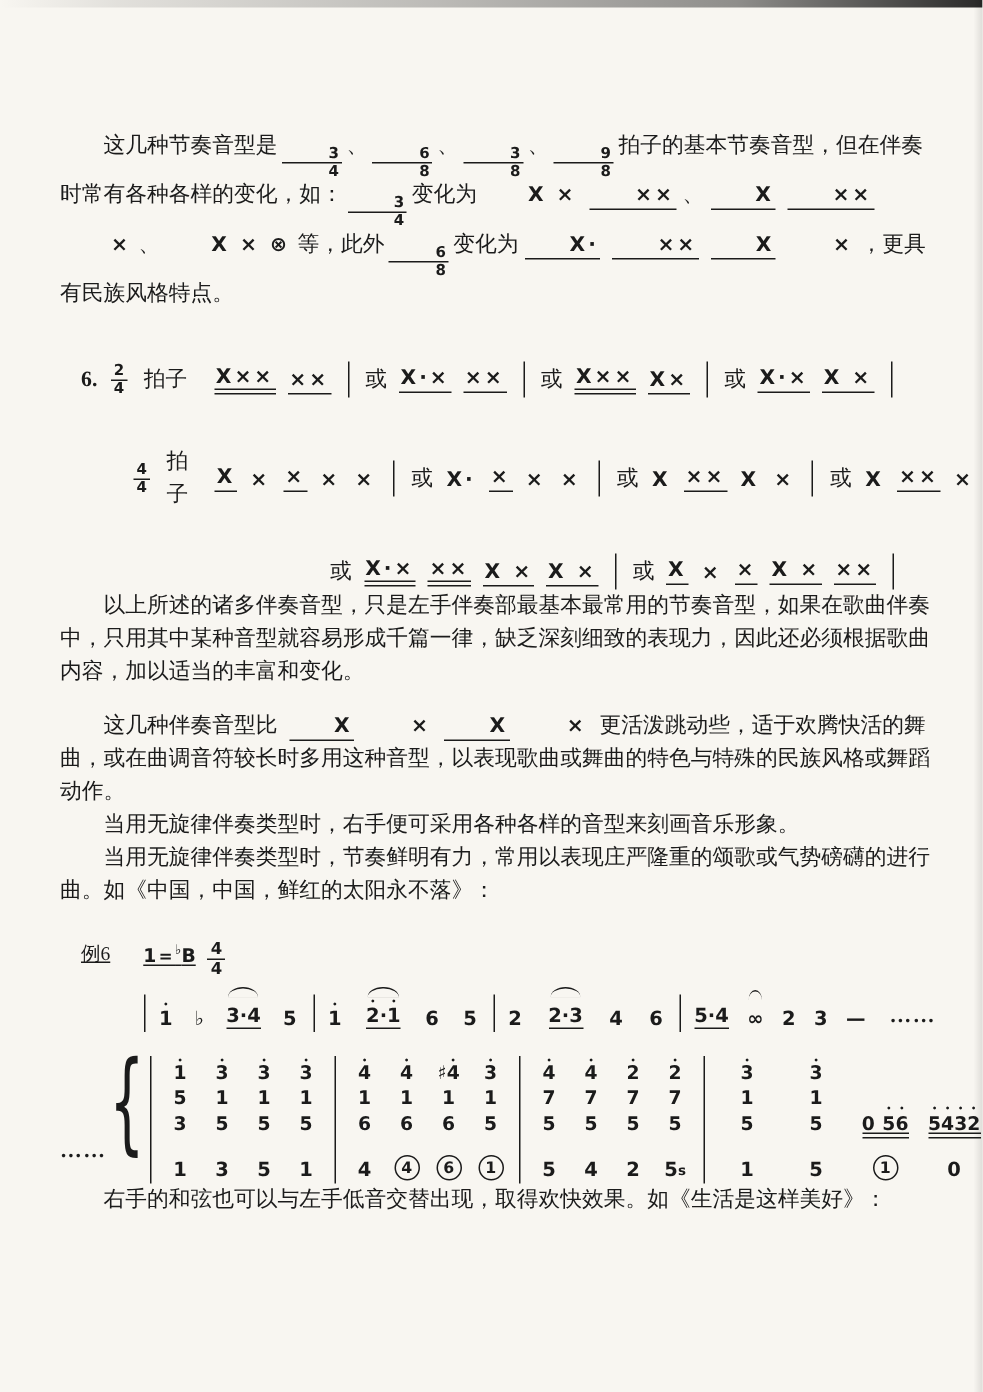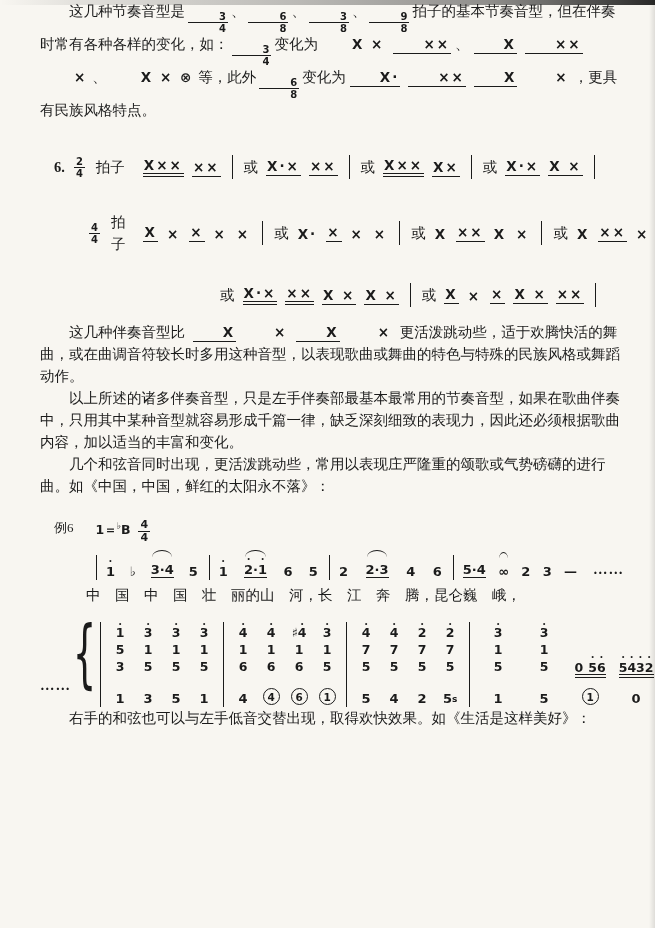--- a/index.html
+++ b/index.html
@@ -62,26 +62,26 @@
   .bar:last-of-type{border-right:1.4px solid #1b1b1b;}
   .chslots{display:flex;min-height:56px;align-items:flex-start;}
   .slot{flex:1;display:flex;justify-content:center;}
   .stack{display:flex;flex-direction:column;align-items:center;}
   .stack .ch{font-size:12.5px;line-height:12px;}
   .stack .dt{height:5px;}
   .runwrap{margin-top:22px;}
   .runwrap .ch{font-size:12.5px;}
   .bassrow{display:flex;margin-top:8px;}
   
-  #p1{}
+  #p1{padding-top:86px;}
   #r24{margin-top:34px;margin-left:14px;}
   #r44{margin-top:32px;margin-left:46px;}
   #r44b{margin-top:28px;margin-left:176px;}
   #p2{margin-top:14px;}
-  #ex{margin-top:16px;}
+  #ex{margin-top:16px;text-decoration:underline;}
   #score{margin-top:12px;}
   #p6{margin-top:14px;}
 </style>
 </head>
 <body>
 
 <div class="page">
   <div class="smudge"></div>
   <div class="edge-r"></div>
 
@@ -187,23 +187,24 @@
         <span class="bargroup">
           <span class="grp u1">X</span>
           <span class="grp">×</span>
           <span class="grp u1">×</span>
           <span class="grp u1">X ×</span>
           <span class="grp u1">××</span>
         </span>
         <span class="bl"></span>
       </div>
 
+    <p id="p3">以上所述的诸多伴奏音型，只是左手伴奏部最基本最常用的节奏音型，如果在歌曲伴奏中，只用其中某种音型就容易形成千篇一律，缺乏深刻细致的表现力，因此还必须根据歌曲内容，加以适当的丰富和变化。</p>
     <p id="p2"><span class="txt">这几种伴奏音型比 </span><span class="nb u1">X</span><span class="nb">×</span><span class="nb u1">X</span><span class="nb">×</span><span class="txt"> 更活泼跳动些，适于欢腾快活的舞曲，或在曲调音符较长时多用这种音型，以表现歌曲或舞曲的特色与特殊的民族风格或舞蹈动作。</span></p>
-    <p id="p3">以上所述的诸多伴奏音型，只是左手伴奏部最基本最常用的节奏音型，如果在歌曲伴奏中，只用其中某种音型就容易形成千篇一律，缺乏深刻细致的表现力，因此还必须根据歌曲内容，加以适当的丰富和变化。</p>
-    <p id="p5">几个和弦音同时出现，更活泼跳动些，常用以表现庄严隆重的颂歌或气势磅礴的进行曲。如《中国，中国，鲜红的太阳永不落》：</p>
+    <p id="p4">当用无旋律伴奏类型时，右手便可采用各种各样的音型来刻画音乐形象。</p>
+    <p id="p5">当用无旋律伴奏类型时，节奏鲜明有力，常用以表现庄严隆重的颂歌或气势磅礴的进行曲。如《中国，中国，鲜红的太阳永不落》：</p>
 
     <div id="ex" class="exline">
       <span class="exlabel">例6</span>
       <span class="exkey" id="exkey">1＝<sup>♭</sup>B</span>
       <span id="extime"><span class="frac">
             <span class="fn">4</span>
             <span class="fd">4</span>
           </span></span>
     </div>
 
@@ -350,21 +351,20 @@
             </span>
             <span class="note">
               <span class="cell">
                 <span class="dt" style="visibility: hidden;">•</span>
                 <span class="ch">—</span>
               </span>
             </span>
           </span>
           <span class="tail">……</span>
         </div>
-      <div class="lyrics">中　国　中　国　壮　丽的山　河，长　江　奔　腾，昆仑巍　峨，</div>
       <div class="grid">
         <div class="gleft">
           <span class="gdots">……</span>
           <span class="brace">{</span>
         </div>
         <div class="bars" id="gridbars">
             <span class="bar b0" style="display: flex; flex-direction: column;">
               <span class="chslots">
                 <span class="slot">
                   <span class="stack">

